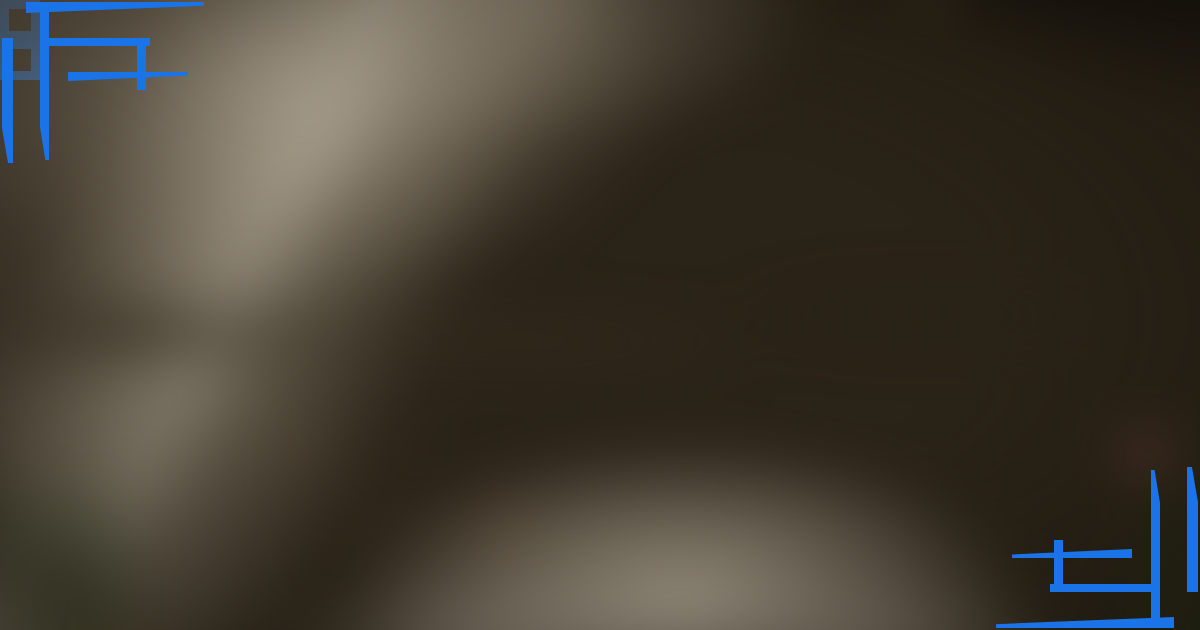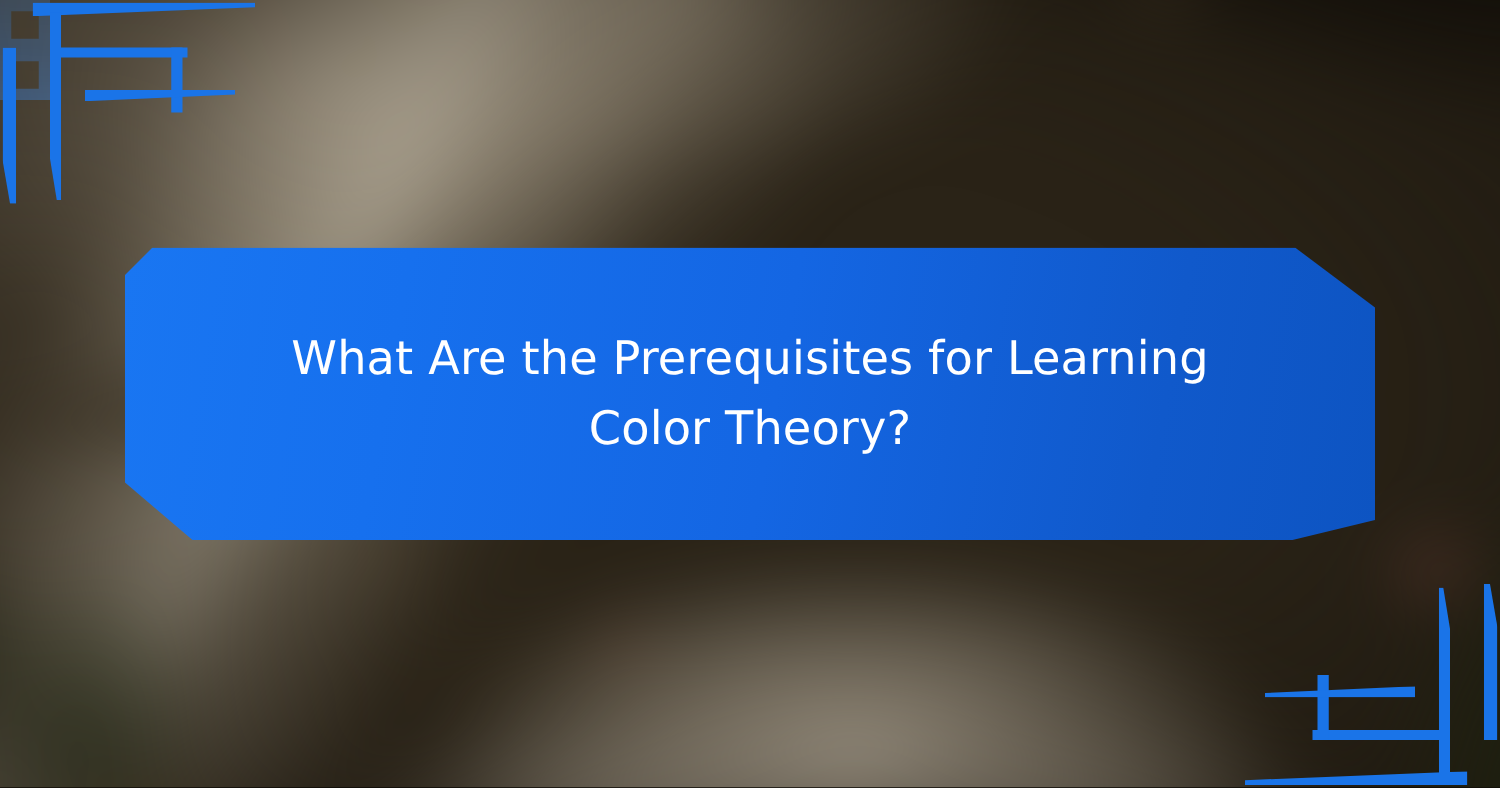--- a/index.html
+++ b/index.html
@@ -242,17 +242,14 @@
   <div>
     <div class="deco br-botbar"></div>
     <div class="deco br-outer-v"></div>
     <div class="deco br-inner-v"></div>
     <div class="deco br-hbar-a"></div>
     <div class="deco br-sq-left"></div>
     <div class="deco br-hbar-b"></div>
     <div class="br-square"></div>
   </div>
 
-  <div id="banner">
-    <h1 id="banner-title">What Are the Prerequisites for Learning Color Theory?</h1>
-  </div>
 
 </div>
 
 </body></html>

